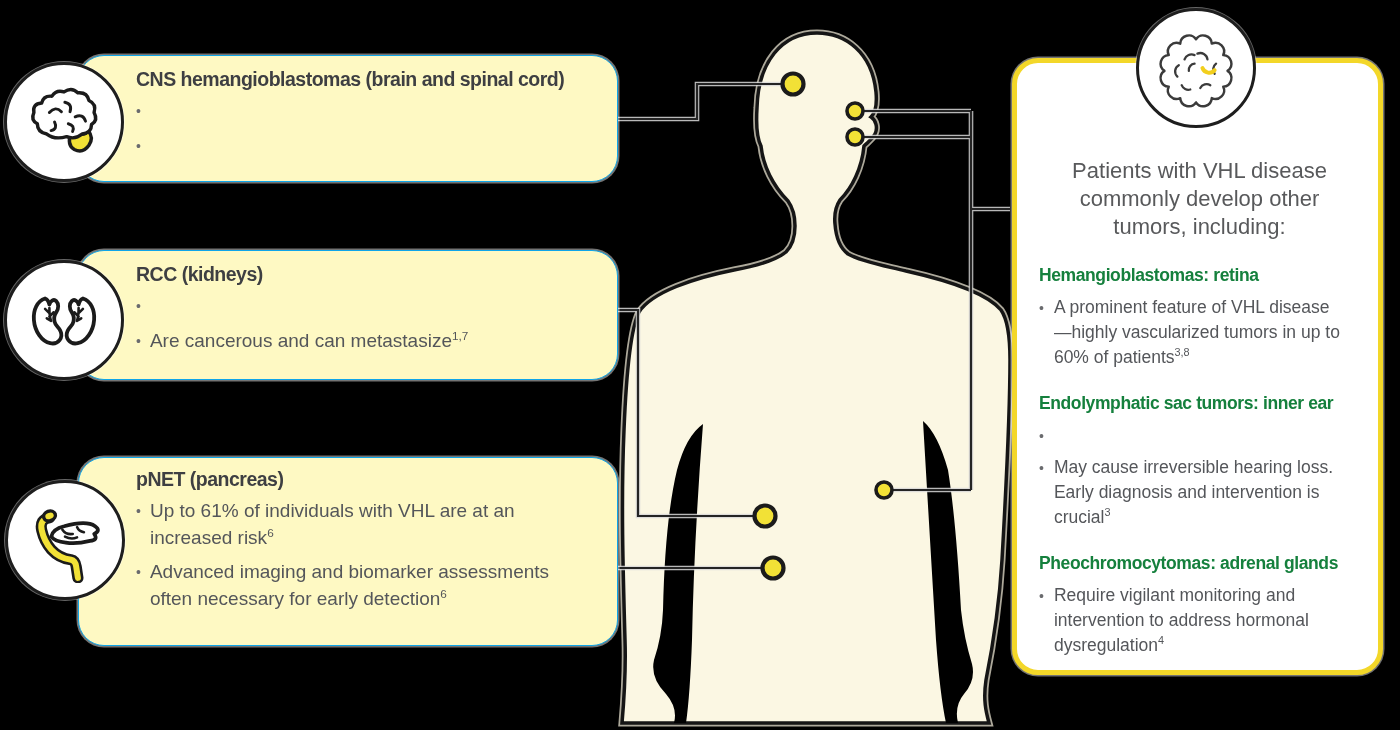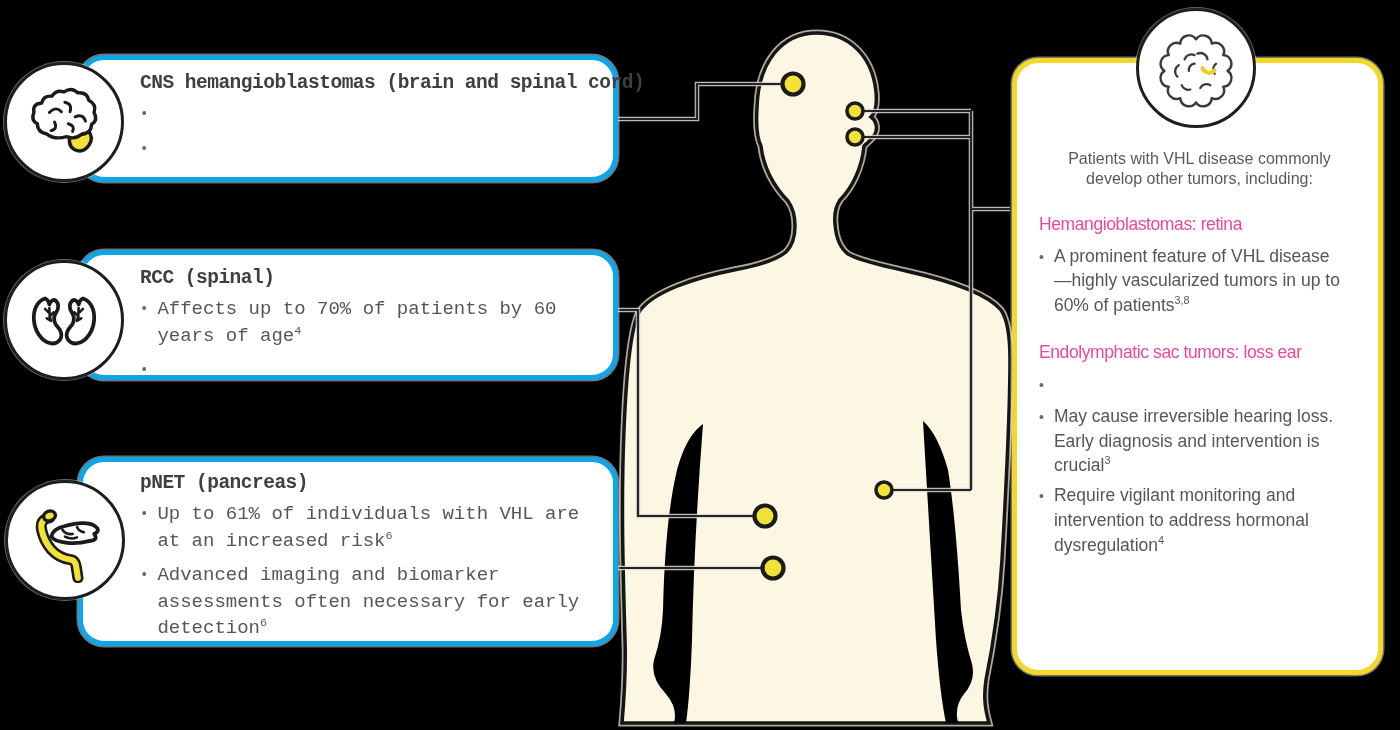--- a/index.html
+++ b/index.html
@@ -4,22 +4,22 @@
 <style>
   html,body{margin:0;padding:0;background:#000;}
   .stage{
     position:relative;width:1400px;height:730px;background:#000;overflow:hidden;
     font-family:"Liberation Sans",sans-serif;
   }
   .art{position:absolute;left:0;top:0;width:1400px;height:730px;}
 
   
   .callout{
-    position:absolute;background:#ffffff;border:5px solid #0ea5e9;border-radius:26px;
-    box-shadow:0 0 0 1.5px rgba(255,255,255,.45);box-sizing:border-box;z-index:3;font-family:Liberation Mono, monospace;
+    position:absolute;background:#fef9c3;border:1px solid #0ea5e9;border-radius:26px;
+    box-shadow:0 0 0 1.5px rgba(255,255,255,.45);box-sizing:border-box;z-index:3;
   }
   #box-cns {left:78px;top:55px;width:540px;height:127px;}
   #box-rcc {left:78px;top:250px;width:540px;height:130px;}
   #box-pnet{left:78px;top:457px;width:540px;height:189px;}
   .callout .content{position:absolute;left:57px;top:12px;right:10px;}
   #box-pnet .content{top:10px;}
   .callout h2{
     margin:0 0 7px 0;font-size:19.5px;font-weight:bold;color:#3E3F42;
     letter-spacing:-0.5px;white-space:nowrap;
   }
@@ -41,25 +41,25 @@
   .badge svg{width:86px;height:86px;}
 
   
   .panel{
     position:absolute;left:1012px;top:58px;width:371px;height:617px;box-sizing:border-box;
     background:#fff;border:5px solid #F3D729;border-radius:26px;
     box-shadow:0 0 0 1.5px rgba(255,255,255,.45);z-index:3;
     padding:84px 18px 0 22px;overflow:hidden;
   }
   .panel-heading{
-    margin:2px auto;max-width:298px;text-align:center;font-size:16px;line-height:1.27;
+    margin:10px auto;max-width:298px;text-align:center;font-size:22px;line-height:1.27;
     color:#58595B;
   }
   .panel h3{
-    margin:24px 0 9px 0;font-size:17.5px;font-weight:normal;color:#ec4899;
+    margin:24px 0 9px 0;font-size:17.5px;font-weight:bold;color:#15803d;
     letter-spacing:-0.4px;white-space:nowrap;
   }
   .panel ul{list-style:none;margin:0;padding:0;}
   .panel li{display:flex;gap:10px;margin-bottom:5px;font-size:17.5px;color:#54565A;line-height:1.42;}
   .panel .b-txt{max-width:292px;display:inline-block;}
 
   sup{font-size:62%;vertical-align:super;line-height:0;}
 </style>
 </head>
 <body>
@@ -130,28 +130,28 @@
         <path d="M51 27 q9 2 6 11"></path>
         <path d="M63 44 q9 -4 12 5"></path>
         <path d="M39 50 q4 8 -4 10"></path>
         <path d="M55 52 q8 2 5 9"></path>
       </g>
     </svg>
   </div>
 
   <section class="callout" id="box-rcc">
     <div class="content">
-      <h2>RCC (spinal)</h2>
+      <h2>RCC (kidneys)</h2>
       <ul>
         <li>
           <span class="b-dot">•</span>
-          <span class="b-txt"><span>Affects up to 70% of patients by 60 years of age</span><sup>4</sup></span>
-        </li>
-        <li>
-          <span class="b-dot">•</span>
+        </li>
+        <li>
+          <span class="b-dot">•</span>
+          <span class="b-txt"><span>Are cancerous and can metastasize</span><sup>1,7</sup></span>
         </li>
       </ul>
     </div>
   </section>
   <div class="badge" id="badge-rcc">
     <svg viewBox="0 0 100 100">
       <g fill="#fff" stroke="#1B1B1B" stroke-width="4.4" stroke-linejoin="round">
         <path d="M28 25 C19 28 14 38 15 50 C16 63 24 75 34 77 C44 79 49 70 46 63 C44 58 40 57 39 52 C38 48 39 44 41 41 C44 37 44 31 41 28 C38 25 34 28 33 32 C32 28 31 26 28 25 Z"></path>
         <path d="M72 25 C81 28 86 38 85 50 C84 63 76 75 66 77 C56 79 51 70 54 63 C56 58 60 57 61 52 C62 48 61 44 59 41 C56 37 56 31 59 28 C62 25 66 28 67 32 C68 28 69 26 72 25 Z"></path>
       </g>
@@ -195,31 +195,32 @@
     <p class="panel-heading">Patients with VHL disease commonly develop other tumors, including:</p>
 
     <h3>Hemangioblastomas: retina</h3>
     <ul>
       <li>
         <span class="b-dot">•</span>
         <span class="b-txt"><span>A prominent feature of VHL disease—highly vascularized tumors in up to 60% of patients</span><sup>3,8</sup></span>
       </li>
     </ul>
 
-    <h3>Endolymphatic sac tumors: loss ear</h3>
+    <h3>Endolymphatic sac tumors: inner ear</h3>
     <ul>
       <li>
         <span class="b-dot">•</span>
       </li>
       <li>
         <span class="b-dot">•</span>
         <span class="b-txt"><span>May cause irreversible hearing loss. Early diagnosis and intervention is crucial</span><sup>3</sup></span>
       </li>
     </ul>
 
+    <h3>Pheochromocytomas: adrenal glands</h3>
     <ul>
       <li>
         <span class="b-dot">•</span>
         <span class="b-txt"><span>Require vigilant monitoring and intervention to address hormonal dysregulation</span><sup>4</sup></span>
       </li>
     </ul>
   </aside>
   <div class="badge" id="badge-panel">
     <svg viewBox="0 0 120 120">
       <path d="M60 20 A12 12 0 0 1 82 26 A12 12 0 0 1 98 42 A12 12 0 0 1 104 64 A12 12 0 0 1 98 86 A12 12 0 0 1 82 102 A12 12 0 0 1 60 108 A12 12 0 0 1 38 102 A12 12 0 0 1 22 86 A12 12 0 0 1 16 64 A12 12 0 0 1 22 42 A12 12 0 0 1 38 26 A12 12 0 0 1 60 20 Z" fill="#fff" stroke="#3B3B3B" stroke-width="3.4" stroke-linejoin="round"></path>

